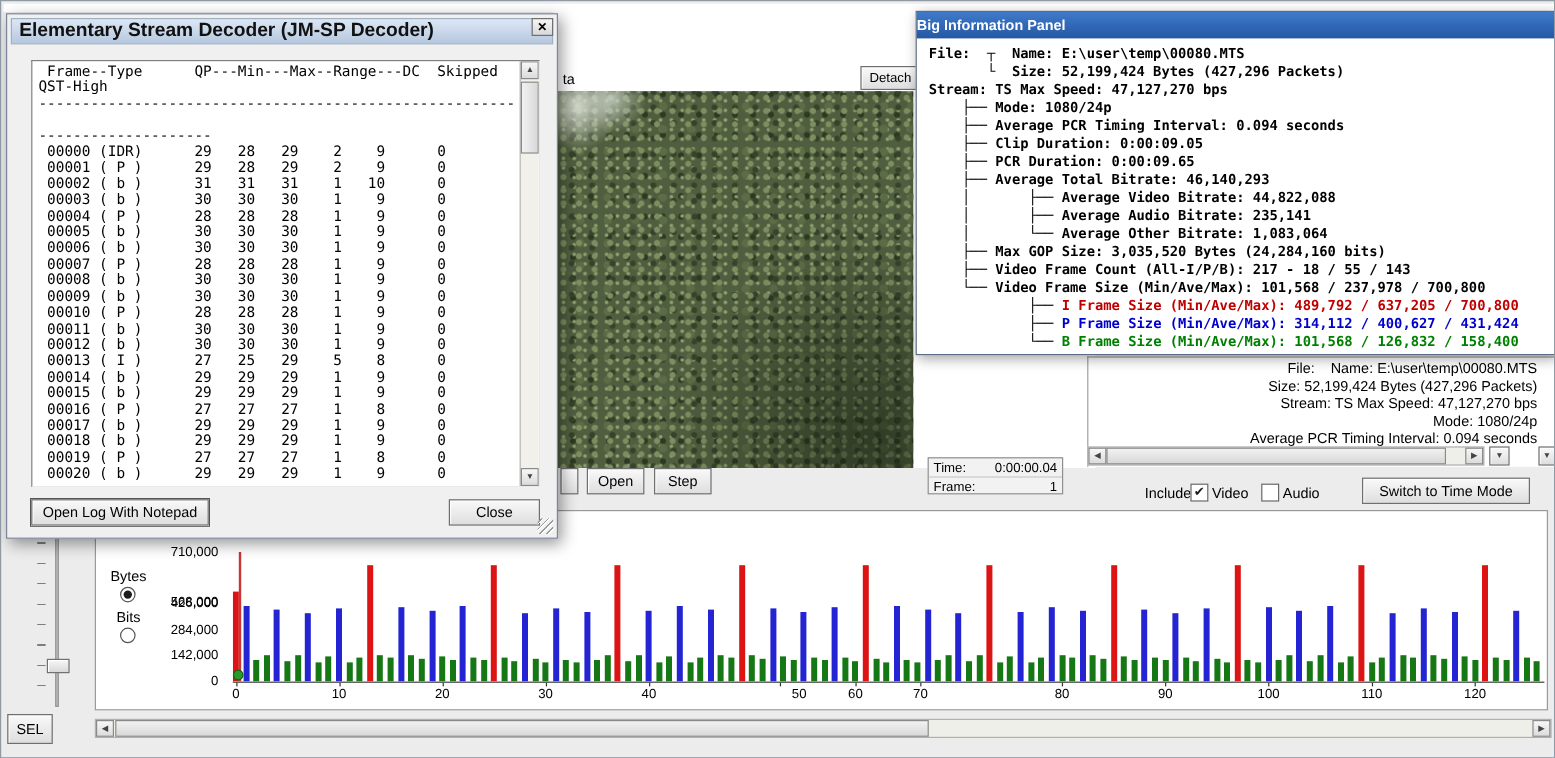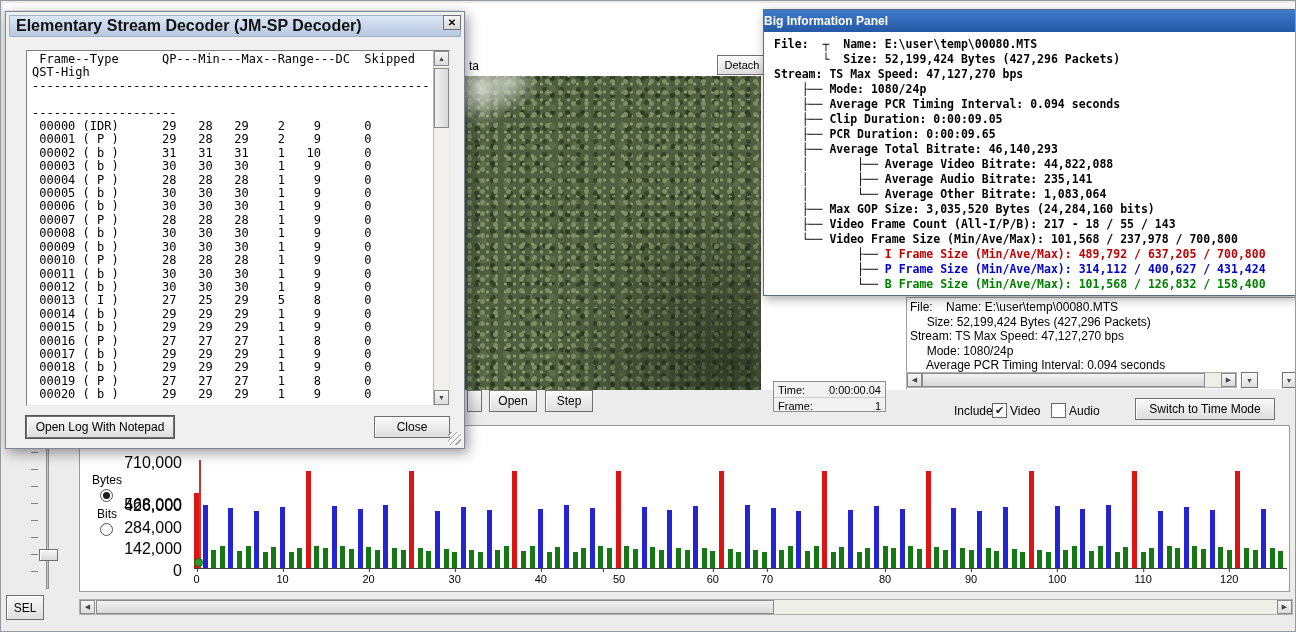--- a/index.html
+++ b/index.html
@@ -47,42 +47,42 @@
 
   .time-box{position:absolute;left:772px;top:380px;width:113px;height:31px;background:#f2f2f2;
        border:1px solid #909090;box-sizing:border-box;font-size:11px;}
   .tb-row{display:flex;justify-content:space-between;align-items:center;height:15px;padding:0 4px;}
   .tb-row:first-child{border-bottom:1px solid #c9c9c9;}
   .tb-val{font-family:"Liberation Sans",sans-serif;}
 
   
   #sub-info{position:absolute;left:905px;top:296px;width:391px;height:92px;background:#fff;
        border-top:1px solid #a0a0a0;border-left:1px solid #a0a0a0;overflow:hidden;box-sizing:border-box;}
-  .sub-info-text{margin:2px 0 0 -3px;padding:0 0 0 6px;font-family:"Liberation Sans",sans-serif;
-       font-size:12px;line-height:14.6px;white-space:pre;}
+  .sub-info-text{margin:2px 0 0 -3px;padding:0 16px 0 6px;font-family:"Liberation Sans",sans-serif;
+       font-size:12px;line-height:14.6px;white-space:pre;text-align:right;}
   .sub-scroll{left:905px;top:371px;width:331px;}
   .sub-scroll .sb-thumb{left:15px;width:283px;}
   .mini-drop{left:1240px;top:371px;width:17px;height:16px;font-size:7px;color:#444;}
   .mini-drop2{left:1281px;top:371px;width:14px;height:16px;font-size:7px;color:#444;}
 
   
   .inc-label{position:absolute;left:953px;top:403px;font-size:12px;}
   .video-cb{left:991px;top:402px;} .audio-cb{left:1050px;top:402px;}
   .cb-label{position:absolute;font-size:12px;}
   .video-lb{left:1009px;top:403px;} .audio-lb{left:1068px;top:403px;}
   .switch-mode{left:1134px;top:397px;width:140px;height:22px;}
 
   
   #chart-panel{position:absolute;left:78px;top:424px;width:1211px;height:167px;background:#fff;
        border:1px solid #9a9a9a;box-sizing:border-box;}
   .bytes-label{position:absolute;left:12px;top:47px;font-size:12px;}
   .bytes-radio{left:20px;top:63px;}
   .bits-label{position:absolute;left:17px;top:81px;font-size:12px;}
   .bits-radio{left:20px;top:97px;}
-  .y-axis{position:absolute;left:26px;top:28px;width:76px;height:120px;font-size:16px;text-decoration:underline;}
+  .y-axis{position:absolute;left:26px;top:28px;width:76px;height:120px;font-size:11px;text-decoration:underline;}
   .ytick{position:absolute;right:0;text-align:right;width:76px;}
   .plot{position:absolute;left:114px;top:34px;width:1093px;height:108px;border-bottom:1px solid #404040;overflow:hidden;}
   .bar{position:absolute;bottom:0;}
   .cursor-line{position:absolute;top:0;bottom:0;width:2px;background:rgba(195,30,30,.9);}
   .cursor-dot{position:absolute;bottom:1px;width:7px;height:7px;border-radius:50%;background:#2a9a2a;border:1px solid #146414;}
   .x-axis{position:absolute;left:114px;top:145px;width:1093px;height:15px;font-size:11px;}
   .xtick{position:absolute;transform:translateX(-50%);top:2px;}
   .xtick::before{content:'';position:absolute;left:50%;top:-4px;width:1px;height:3px;background:#333;}
 
   
@@ -332,21 +332,21 @@
         <div class="bar" style="left: 1084.39px; width: 5px; height: 17px; background: rgb(21, 120, 21);"></div>
         <div class="cursor-line" style="left: 5px;"></div>
         <div class="cursor-dot" style="left: 0px;"></div>
       </div>
     <div class="x-axis">
         <div class="xtick" style="left: 2.5px;">0</div>
         <div class="xtick" style="left: 88.563px;">10</div>
         <div class="xtick" style="left: 174.626px;">20</div>
         <div class="xtick" style="left: 260.689px;">30</div>
         <div class="xtick" style="left: 346.752px;">40</div>
-        <div class="xtick" style="left: 409px; padding-left: 32px;">50</div>
+        <div class="xtick" style="left: 456px; padding-left: 32px;">50</div>
         <div class="xtick" style="left: 518.878px;">60</div>
         <div class="xtick" style="left: 573px;">70</div>
         <div class="xtick" style="left: 691.004px;">80</div>
         <div class="xtick" style="left: 777.067px;">90</div>
         <div class="xtick" style="left: 863.13px;">100</div>
         <div class="xtick" style="left: 949.193px;">110</div>
         <div class="xtick" style="left: 1035.26px;">120</div>
       </div>
   </div>
 

